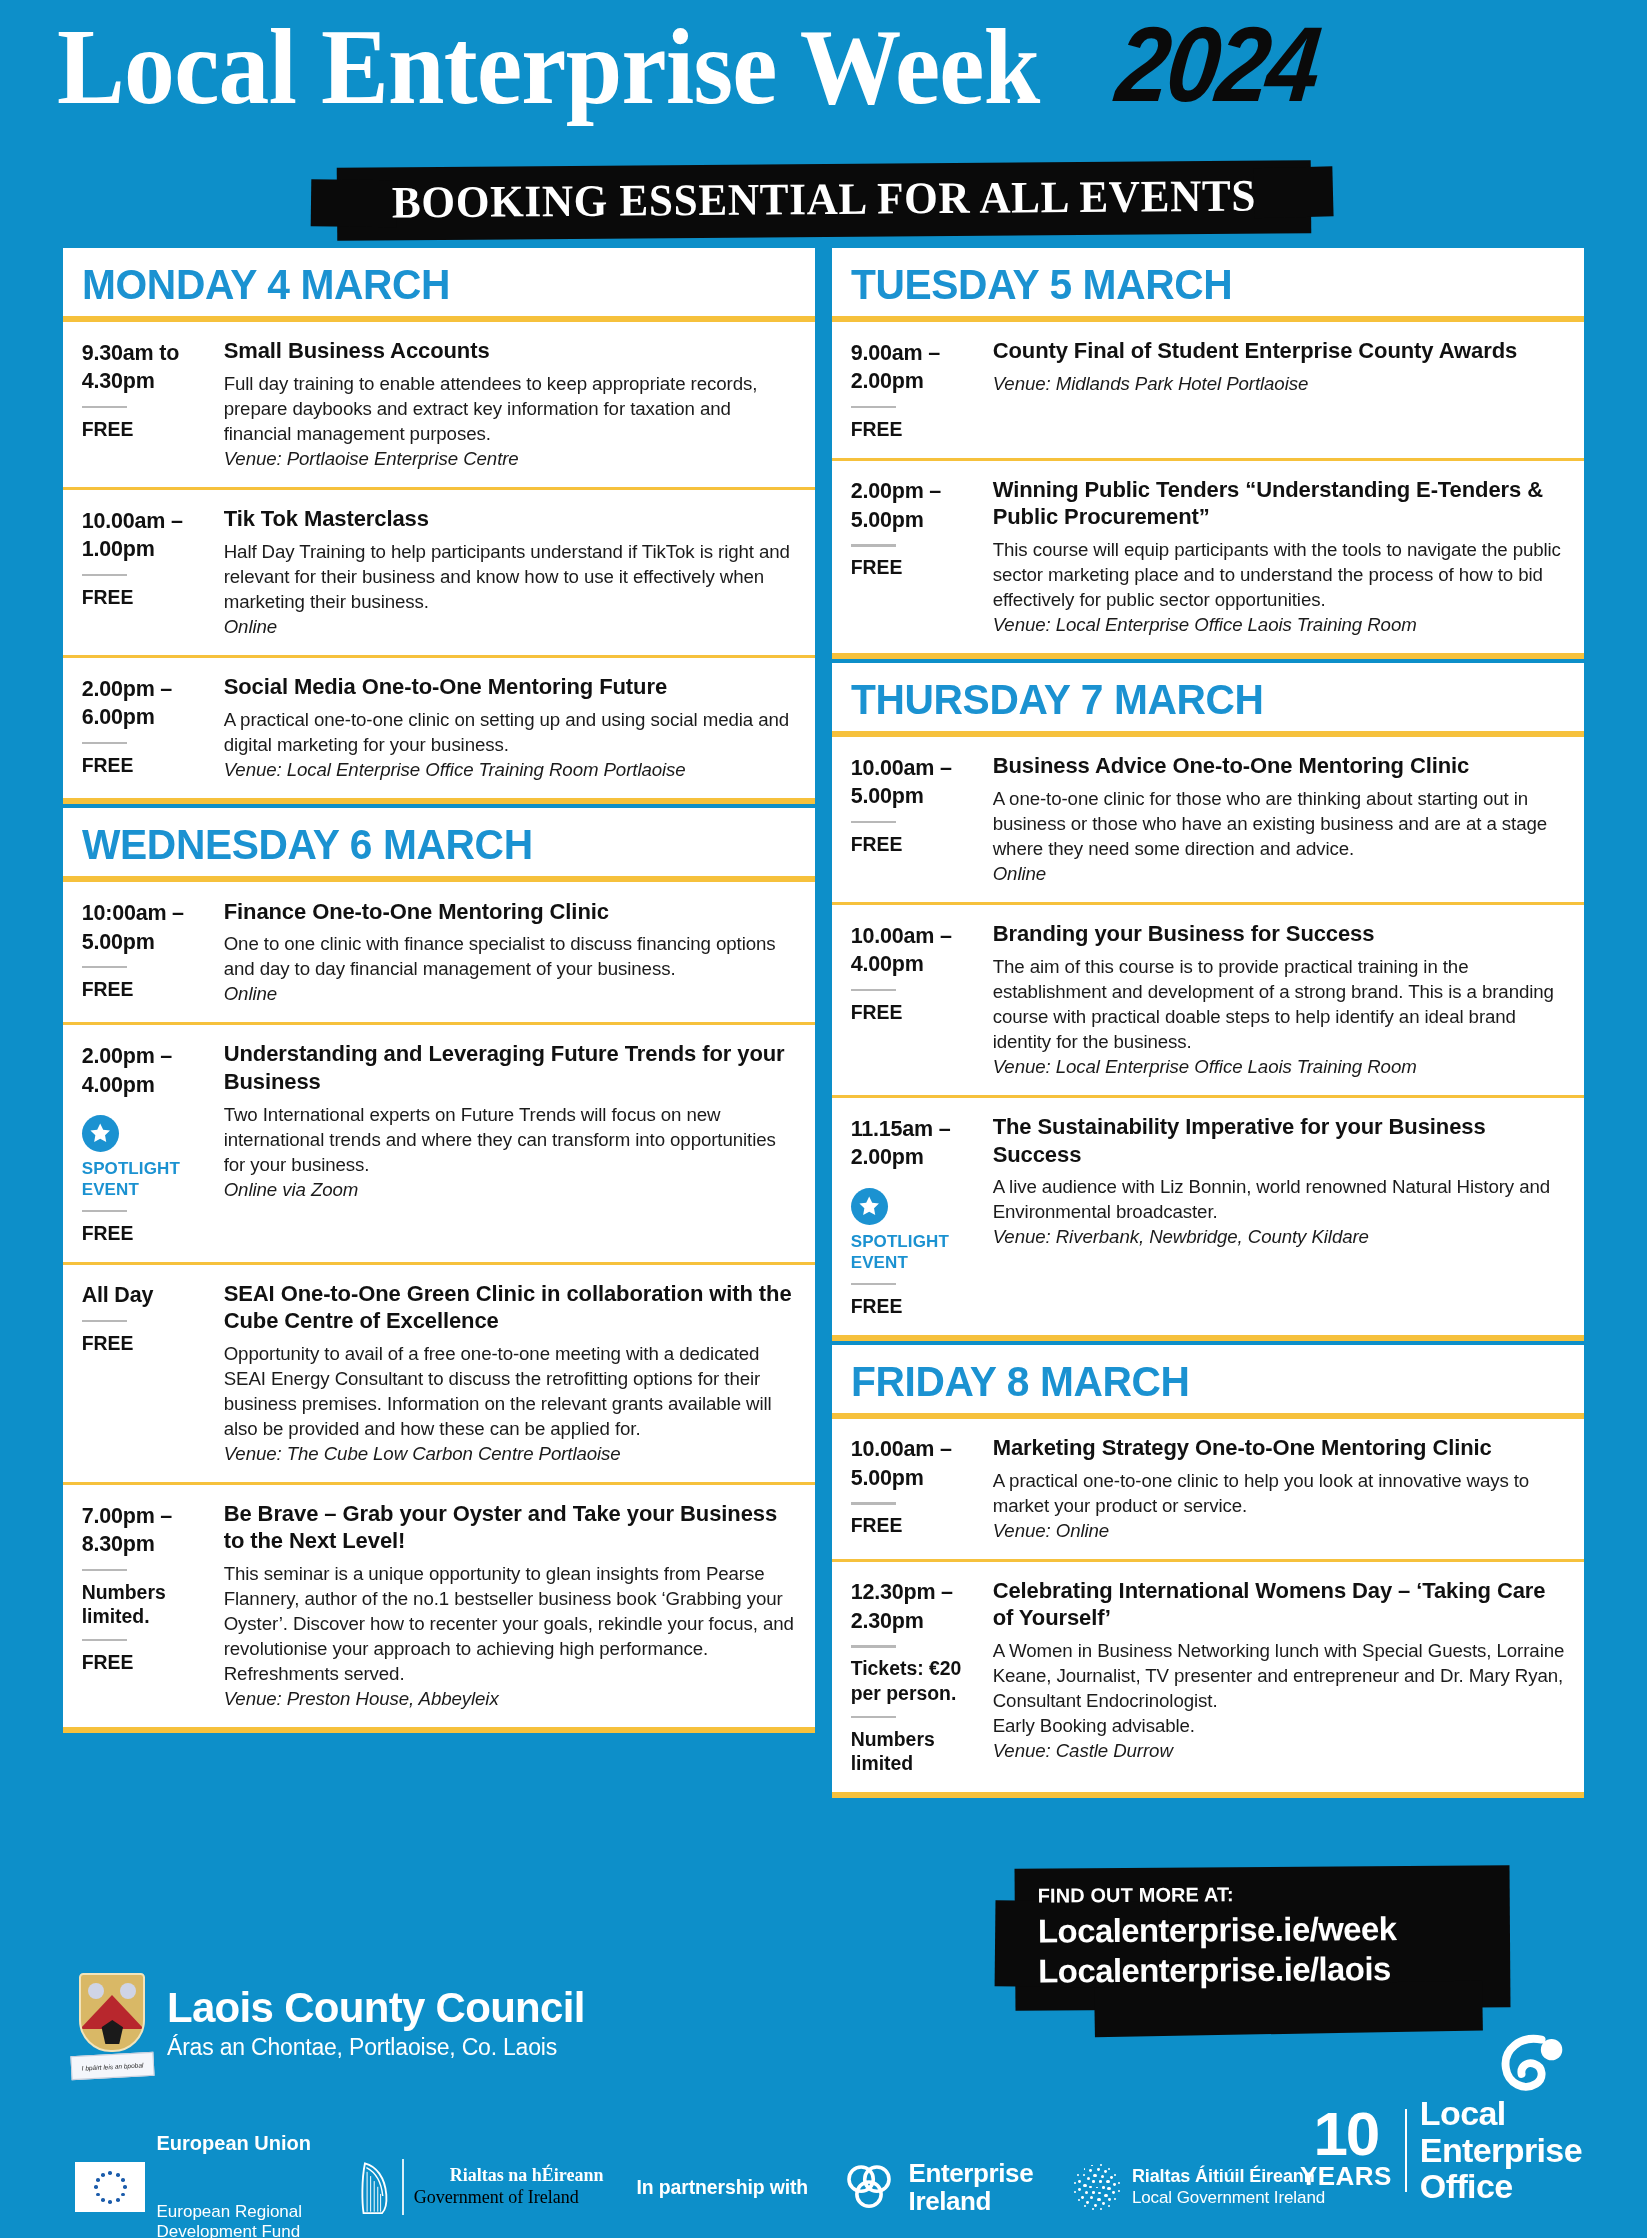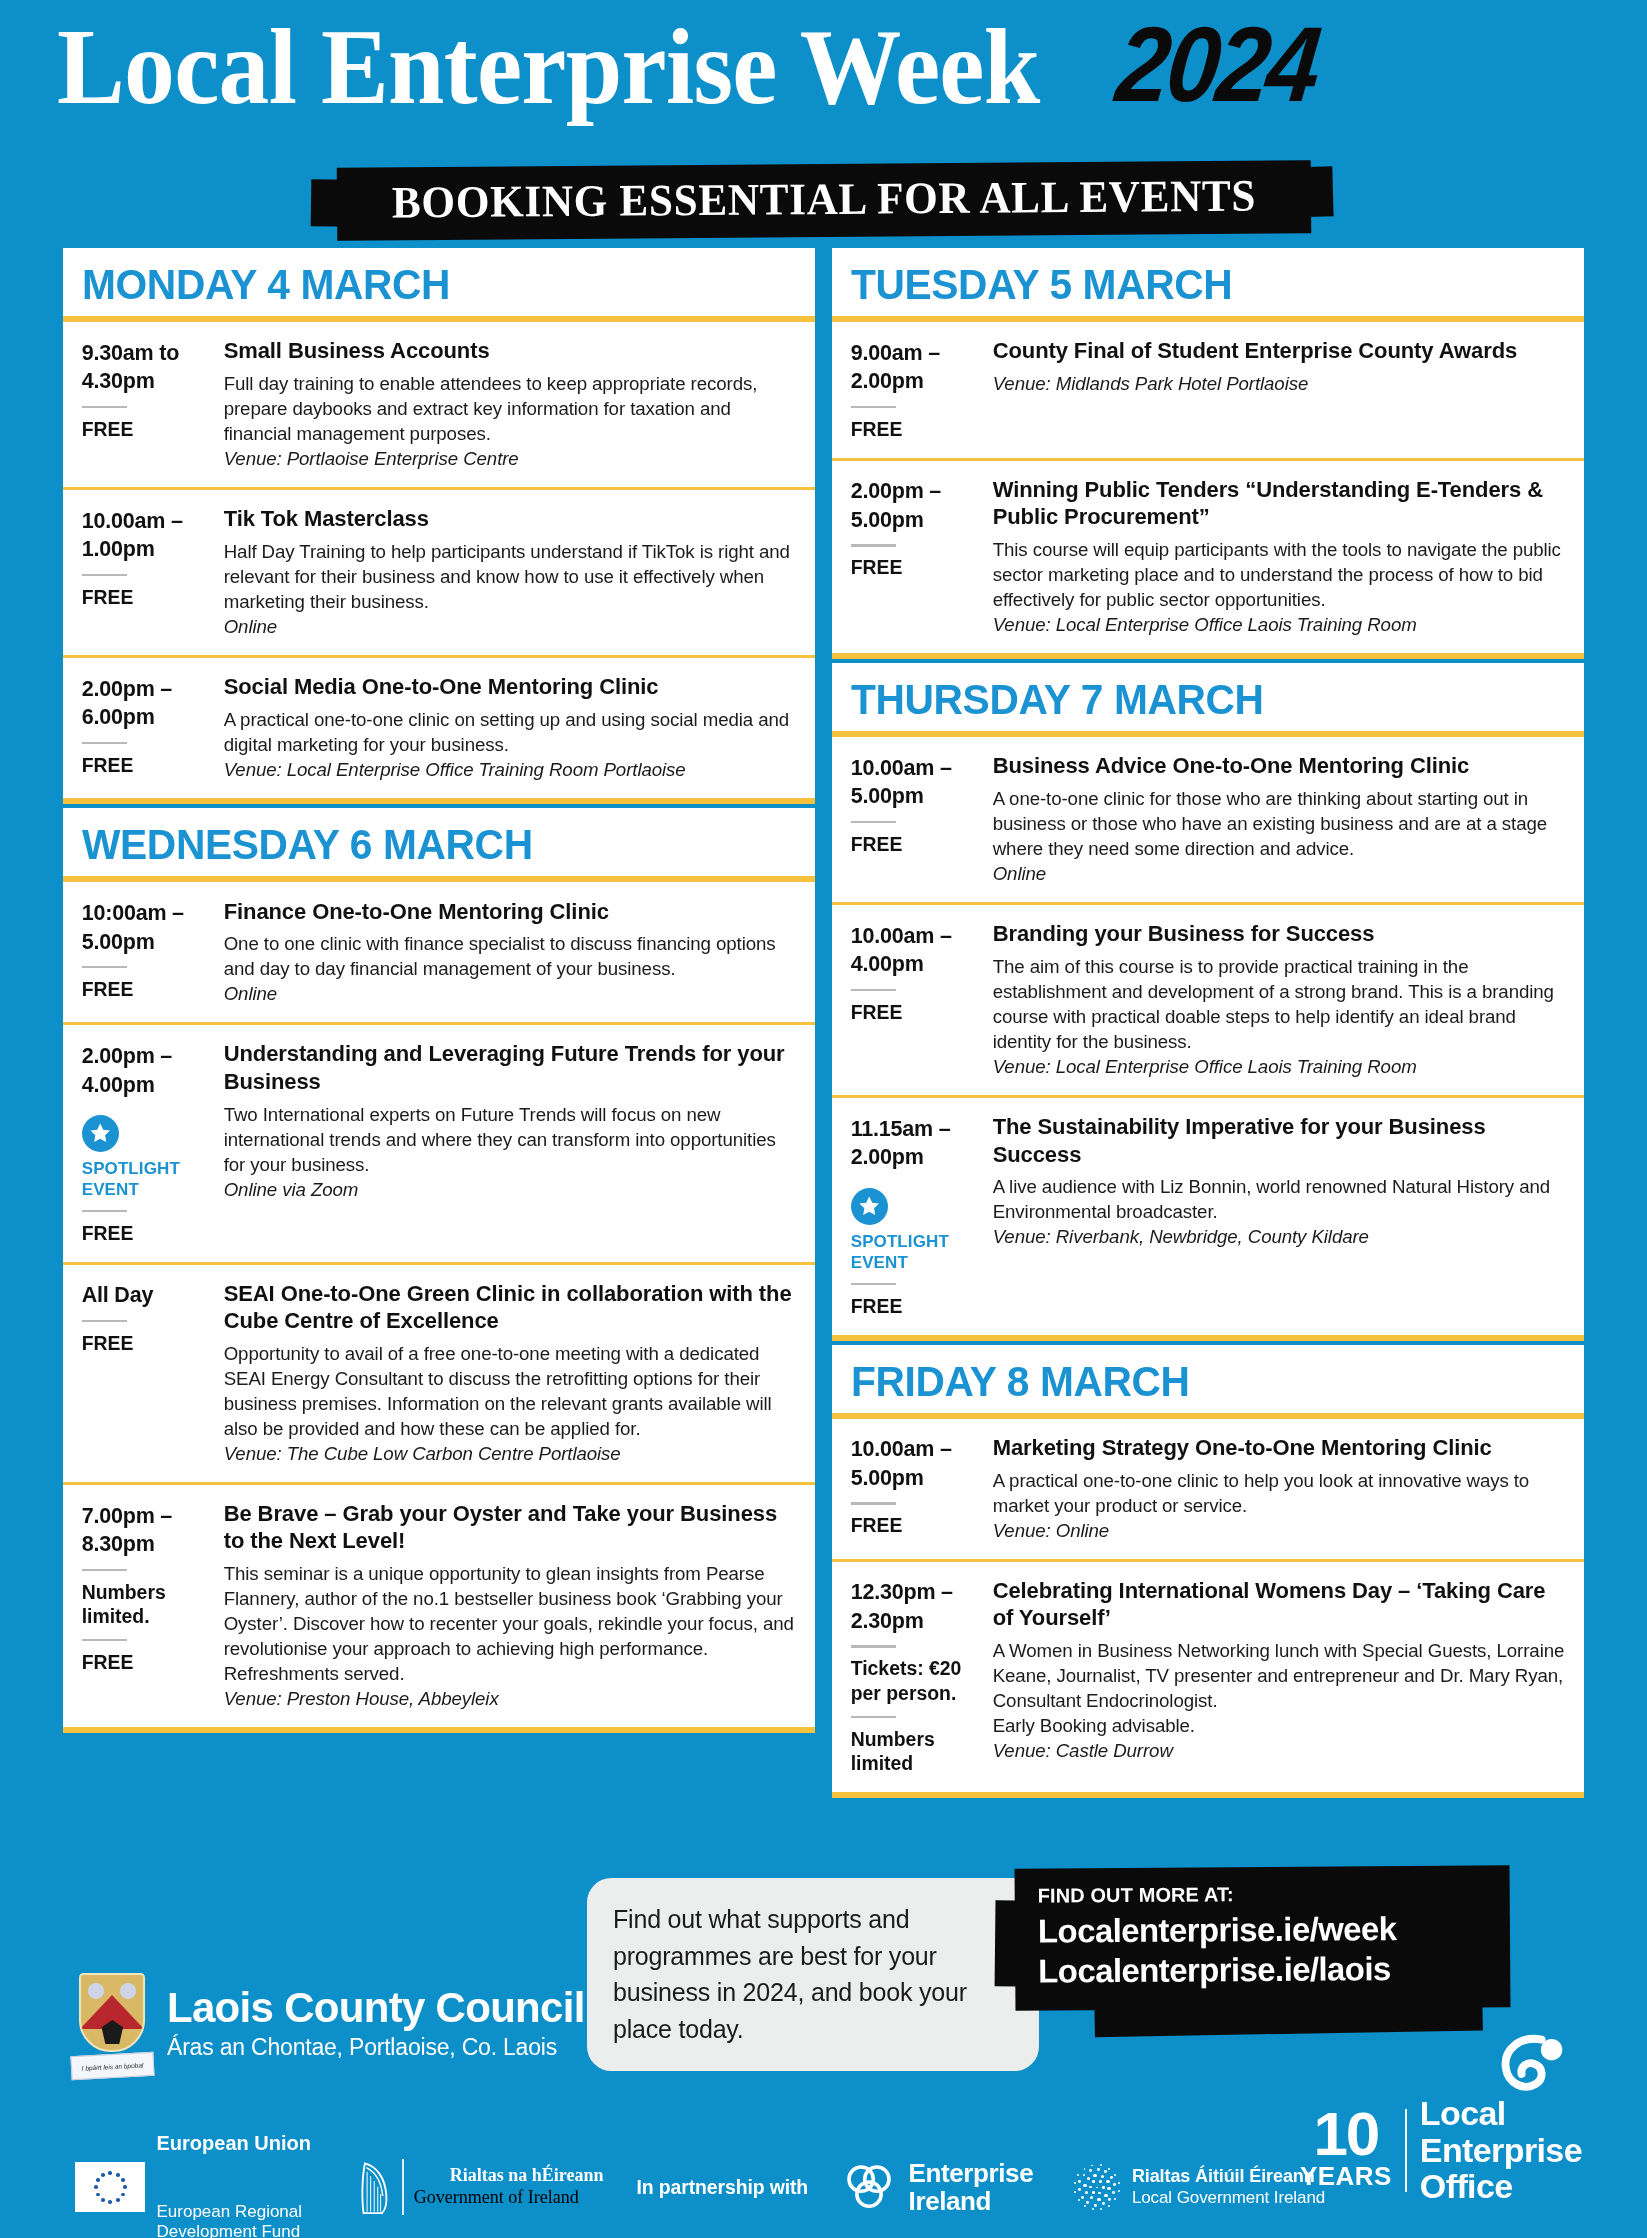--- a/index.html
+++ b/index.html
@@ -330,21 +330,21 @@
               <div class="ev-venue">Online</div>
             </div>
           </div>
           <div class="event">
             <div class="ev-left">
               <div class="ev-time">2.00pm –<br>6.00pm</div>
               <div class="ev-rule"></div>
               <div class="ev-price">FREE</div>
             </div>
             <div class="ev-right">
-              <div class="ev-title">Social Media One-to-One Mentoring Clinic</div>
+              <div class="ev-title">Social Media One-to-One Mentoring Future</div>
               <div class="ev-desc">A practical one-to-one clinic on setting up and using social media and digital marketing for your business.</div>
               <div class="ev-venue">Venue: Local Enterprise Office Training Room Portlaoise</div>
             </div>
           </div>
         </div>
         <div class="day-card">
           <div class="day-header">
             <div class="day-title">WEDNESDAY 6 MARCH</div>
           </div>
           <div class="event">
@@ -514,23 +514,20 @@
               <div class="ev-desc">A Women in Business Networking lunch with Special Guests, Lorraine Keane, Journalist, TV presenter and entrepreneur and Dr. Mary Ryan, Consultant Endocrinologist.<br>Early Booking advisable.</div>
               <div class="ev-venue">Venue: Castle Durrow</div>
             </div>
           </div>
         </div>
       </div>
   </div>
 
   <div class="footer"></div>
 
-  <div class="speech-bubble">
-    <p>Find out what supports and programmes are best for your business in 2024, and book your place today.</p>
-  </div>
 
   <div class="find-out">
     <div class="fo-slab">
       <div class="fo-inner">
         <div class="fo-small">FIND OUT MORE AT:</div>
         <div class="fo-url">Localenterprise.ie/week</div>
         <div class="fo-url">Localenterprise.ie/laois</div>
       </div>
     </div>
   </div>

